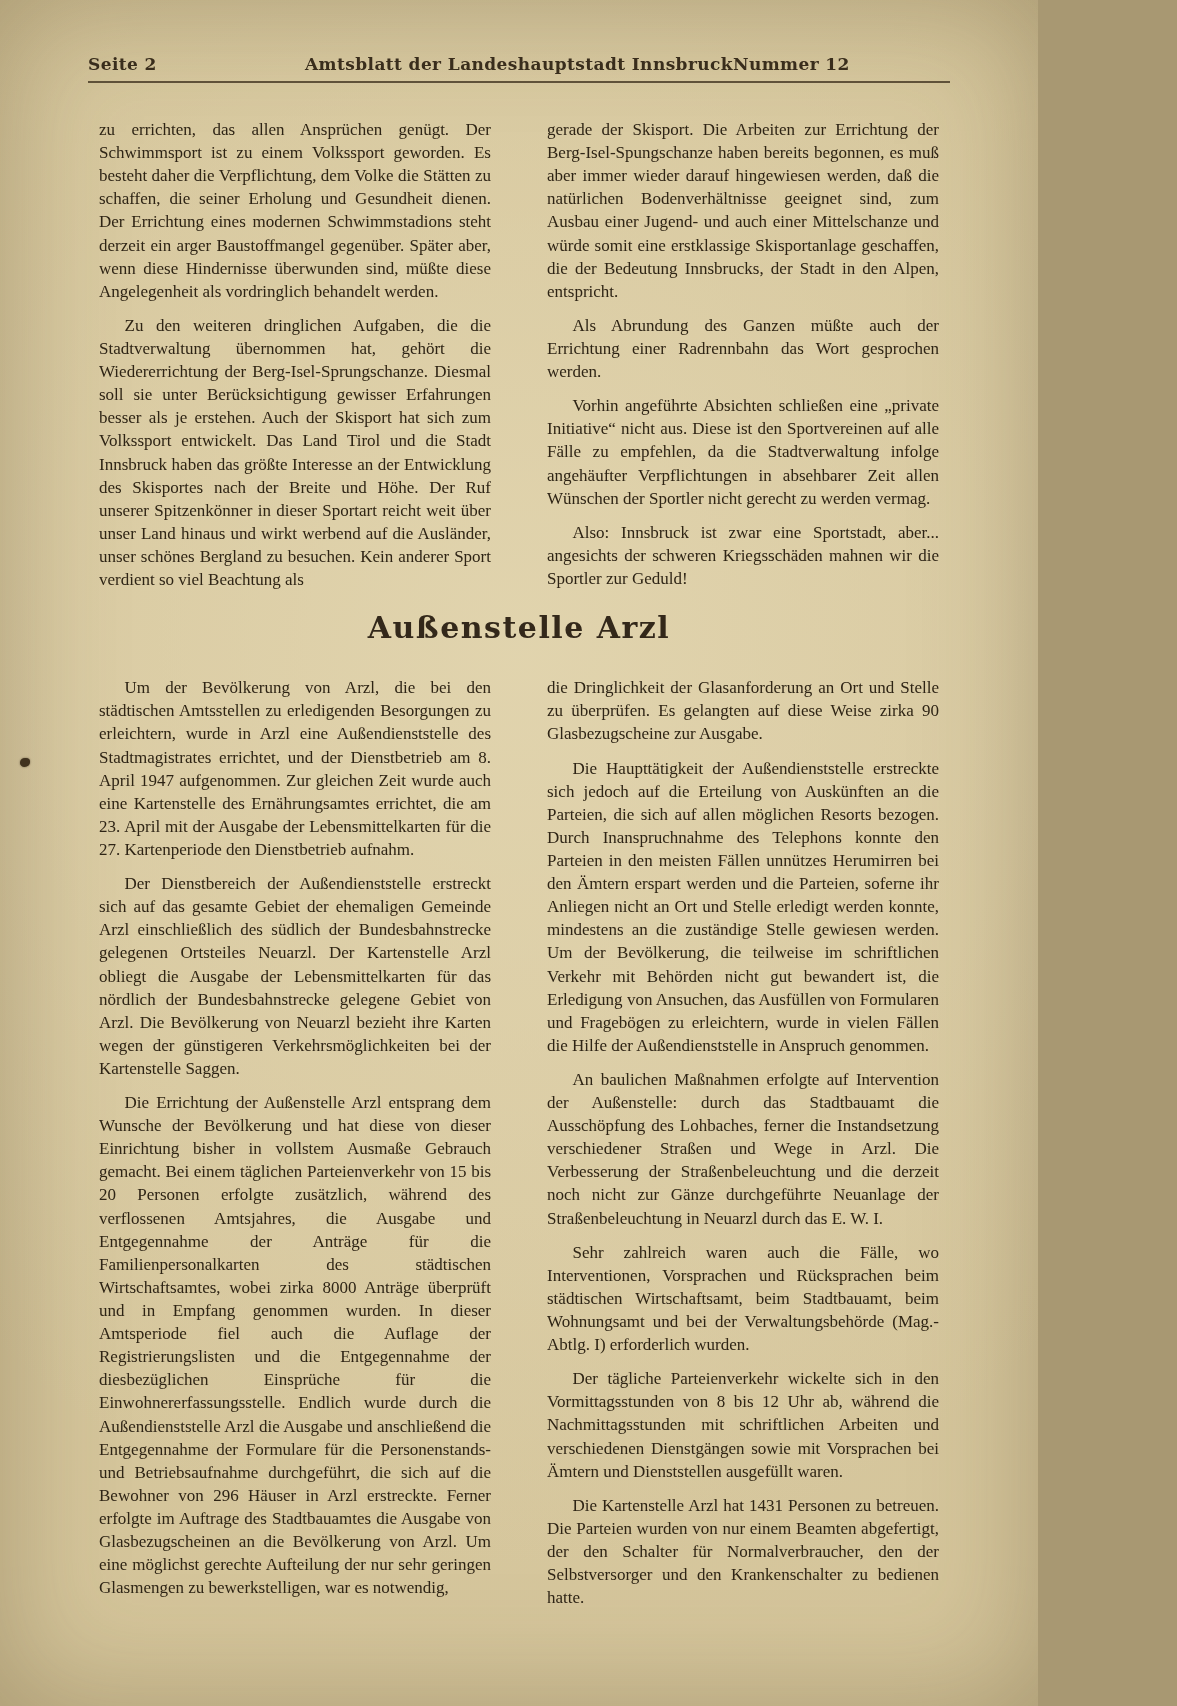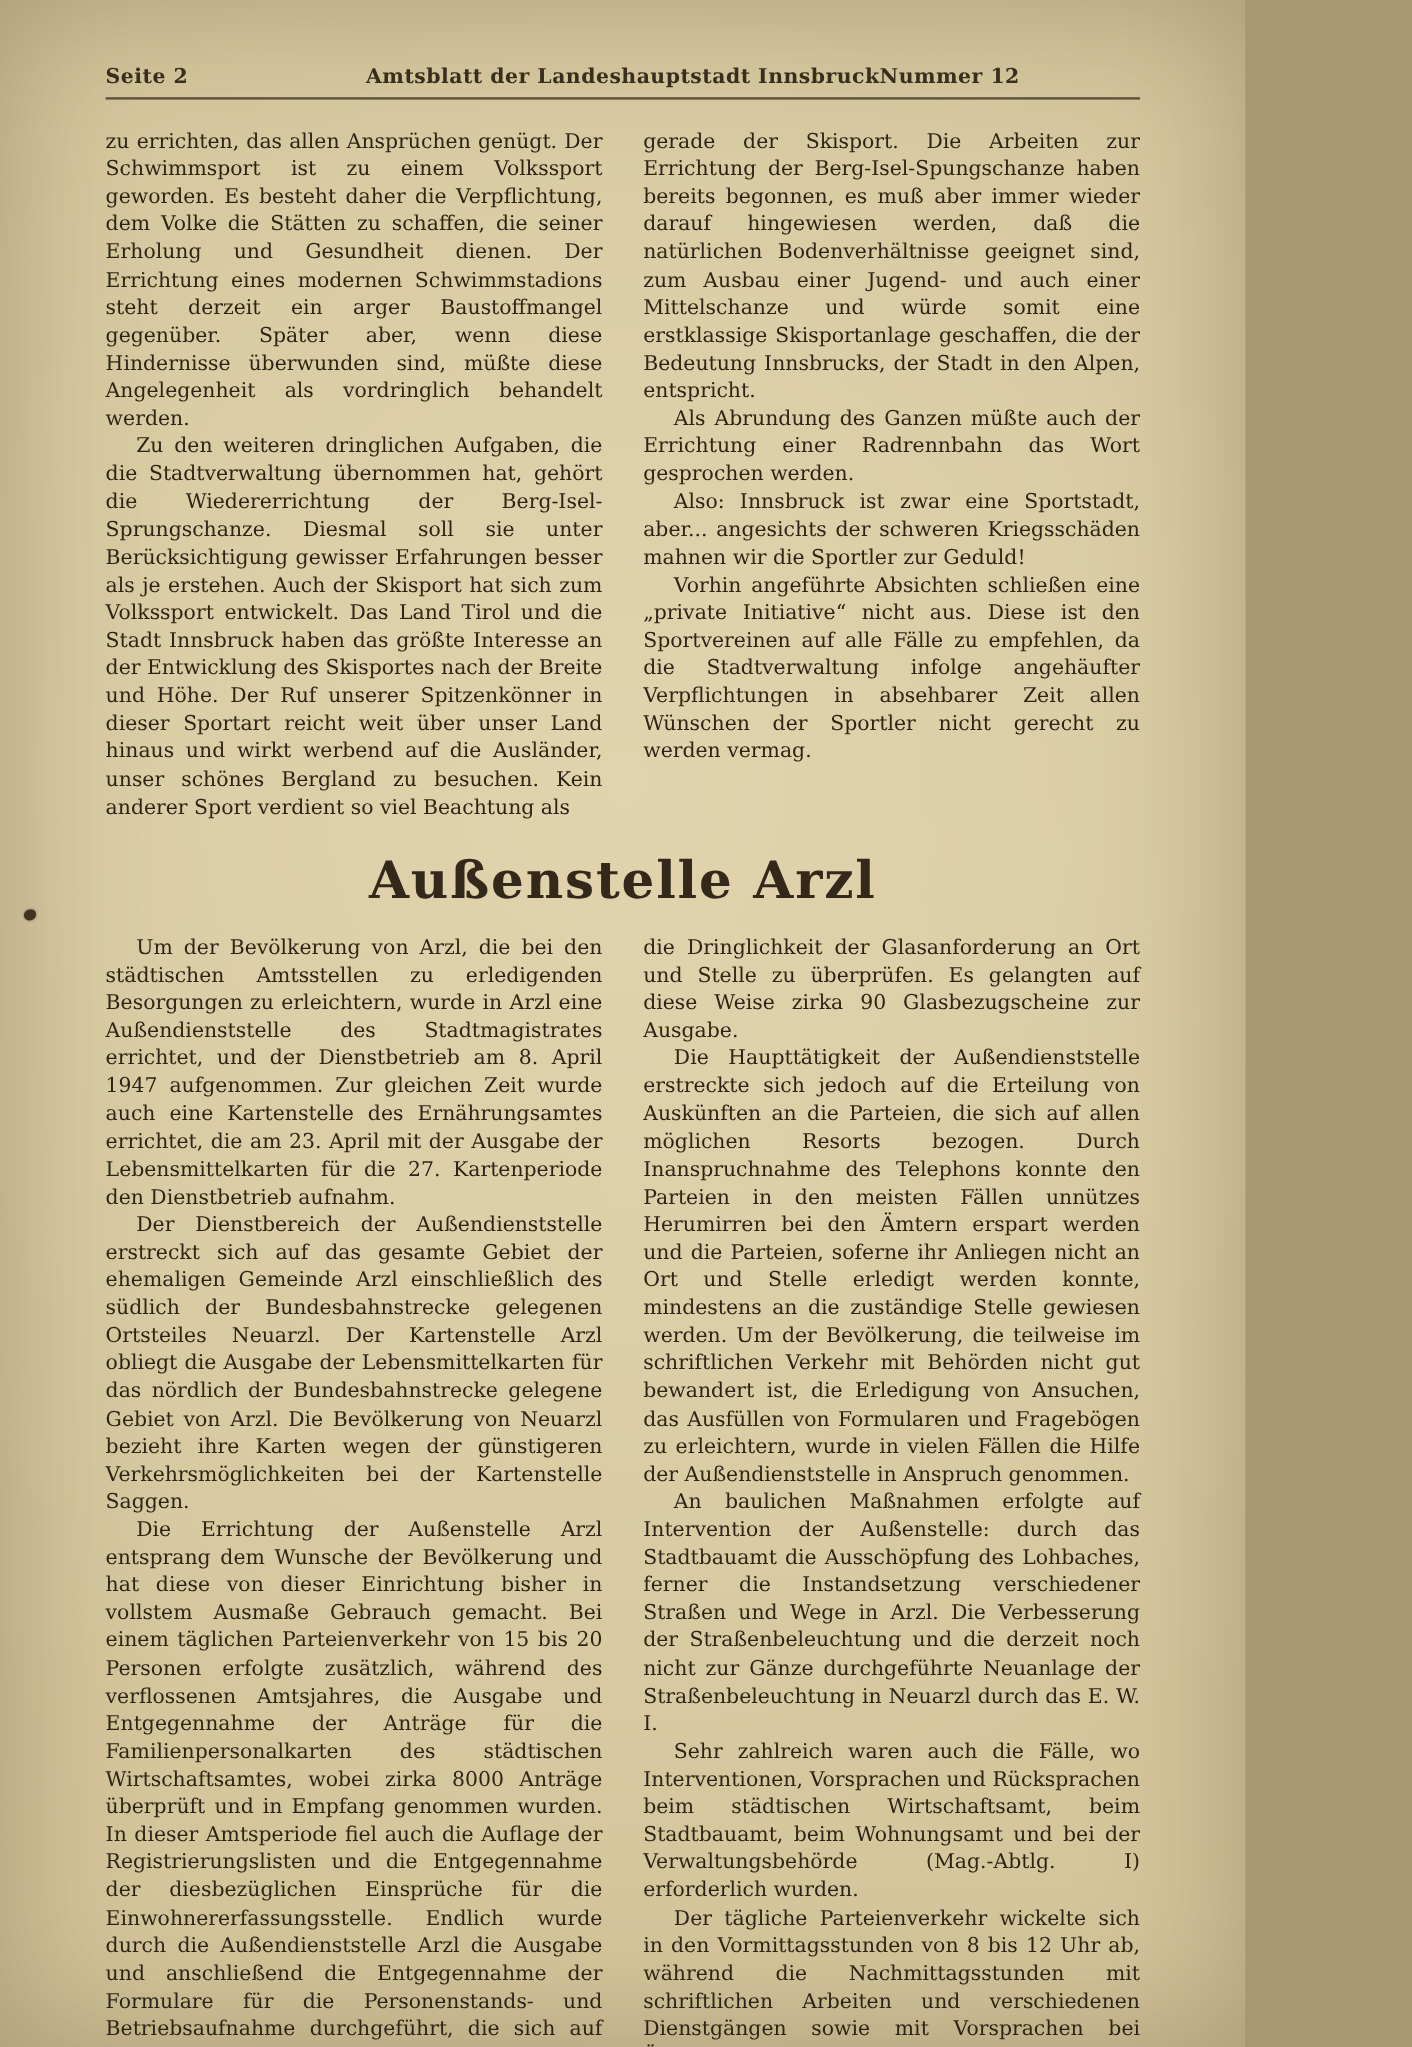--- a/index.html
+++ b/index.html
@@ -27,27 +27,27 @@
     border:none; border-top:2px solid #4b3d28; height:0;
     margin:7px 0 24px 0; opacity:.85;
   }
 
   .columns { display:flex; gap:34px; }
   .col {
     flex:1 1 0; text-align:justify;
     font-size:17px; line-height:1.36;
     overflow-wrap:break-word;
   }
-  .para { text-indent:1.5em; margin:0; }
+  .para { text-indent:1.5em; margin:11px;font-family:Liberation Serif, serif; }
   .cont-first .para:first-child { text-indent:0; }
 
   .article-heading {
-    text-align:center; font-size:43px; font-weight:bold;
+    text-align:center; font-size:30px; font-weight:bold;
     letter-spacing:1.5px; color:#33281a;
-    margin:24px 0 20px 0;
+    margin:8px 0 20px 0;
   }
 
   .speck {
     position:absolute; left:20px; top:758px; width:10px; height:9px;
     background:#41331f; border-radius:50% 40% 55% 45%;
     box-shadow:0 0 2px rgba(40,30,15,.6);
   }
 </style>
 </head>
 <body>
@@ -63,22 +63,22 @@
   <hr class="rule">
 
   <section class="columns">
     <div class="col cont-first">
         <p class="para">zu errichten, das allen Ansprüchen genügt. Der Schwimmsport ist zu einem Volkssport geworden. Es besteht daher die Verpflichtung, dem Volke die Stätten zu schaffen, die seiner Erholung und Gesundheit dienen. Der Errichtung eines modernen Schwimmstadions steht derzeit ein arger Baustoffmangel gegenüber. Später aber, wenn diese Hindernisse überwunden sind, müßte diese Angelegenheit als vordringlich behandelt werden.</p>
         <p class="para">Zu den weiteren dringlichen Aufgaben, die die Stadtverwaltung übernommen hat, gehört die Wiedererrichtung der Berg-Isel-Sprungschanze. Diesmal soll sie unter Berücksichtigung gewisser Erfahrungen besser als je erstehen. Auch der Skisport hat sich zum Volkssport entwickelt. Das Land Tirol und die Stadt Innsbruck haben das größte Interesse an der Entwicklung des Skisportes nach der Breite und Höhe. Der Ruf unserer Spitzenkönner in dieser Sportart reicht weit über unser Land hinaus und wirkt werbend auf die Ausländer, unser schönes Bergland zu besuchen. Kein anderer Sport verdient so viel Beachtung als</p>
       </div>
     <div class="col cont-first">
         <p class="para">gerade der Skisport. Die Arbeiten zur Errichtung der Berg-Isel-Spungschanze haben bereits begonnen, es muß aber immer wieder darauf hingewiesen werden, daß die natürlichen Bodenverhältnisse geeignet sind, zum Ausbau einer Jugend- und auch einer Mittelschanze und würde somit eine erstklassige Skisportanlage geschaffen, die der Bedeutung Innsbrucks, der Stadt in den Alpen, entspricht.</p>
         <p class="para">Als Abrundung des Ganzen müßte auch der Errichtung einer Radrennbahn das Wort gesprochen werden.</p>
+        <p class="para">Vorhin angeführte Absichten schließen eine „private Initiative“ nicht aus. Diese ist den Sportvereinen auf alle Fälle zu empfehlen, da die Stadtverwaltung infolge angehäufter Verpflichtungen in absehbarer Zeit allen Wünschen der Sportler nicht gerecht zu werden vermag.</p>
         <p class="para">Also: Innsbruck ist zwar eine Sportstadt, aber... angesichts der schweren Kriegsschäden mahnen wir die Sportler zur Geduld!</p>
-        <p class="para">Vorhin angeführte Absichten schließen eine „private Initiative“ nicht aus. Diese ist den Sportvereinen auf alle Fälle zu empfehlen, da die Stadtverwaltung infolge angehäufter Verpflichtungen in absehbarer Zeit allen Wünschen der Sportler nicht gerecht zu werden vermag.</p>
       </div>
   </section>
 
   <h1 class="article-heading">Außenstelle Arzl</h1>
 
   <section class="columns">
     <div class="col">
         <p class="para">Um der Bevölkerung von Arzl, die bei den städtischen Amtsstellen zu erledigenden Besorgungen zu erleichtern, wurde in Arzl eine Außendienststelle des Stadtmagistrates errichtet, und der Dienstbetrieb am 8. April 1947 aufgenommen. Zur gleichen Zeit wurde auch eine Kartenstelle des Ernährungsamtes errichtet, die am 23. April mit der Ausgabe der Lebensmittelkarten für die 27. Kartenperiode den Dienstbetrieb aufnahm.</p>
         <p class="para">Der Dienstbereich der Außendienststelle erstreckt sich auf das gesamte Gebiet der ehemaligen Gemeinde Arzl einschließlich des südlich der Bundesbahnstrecke gelegenen Ortsteiles Neuarzl. Der Kartenstelle Arzl obliegt die Ausgabe der Lebensmittelkarten für das nördlich der Bundesbahnstrecke gelegene Gebiet von Arzl. Die Bevölkerung von Neuarzl bezieht ihre Karten wegen der günstigeren Verkehrsmöglichkeiten bei der Kartenstelle Saggen.</p>
         <p class="para">Die Errichtung der Außenstelle Arzl entsprang dem Wunsche der Bevölkerung und hat diese von dieser Einrichtung bisher in vollstem Ausmaße Gebrauch gemacht. Bei einem täglichen Parteienverkehr von 15 bis 20 Personen erfolgte zusätzlich, während des verflossenen Amtsjahres, die Ausgabe und Entgegennahme der Anträge für die Familienpersonalkarten des städtischen Wirtschaftsamtes, wobei zirka 8000 Anträge überprüft und in Empfang genommen wurden. In dieser Amtsperiode fiel auch die Auflage der Registrierungslisten und die Entgegennahme der diesbezüglichen Einsprüche für die Einwohnererfassungsstelle. Endlich wurde durch die Außendienststelle Arzl die Ausgabe und anschließend die Entgegennahme der Formulare für die Personenstands- und Betriebsaufnahme durchgeführt, die sich auf die Bewohner von 296 Häuser in Arzl erstreckte. Ferner erfolgte im Auftrage des Stadtbauamtes die Ausgabe von Glasbezugscheinen an die Bevölkerung von Arzl. Um eine möglichst gerechte Aufteilung der nur sehr geringen Glasmengen zu bewerkstelligen, war es notwendig,</p>

